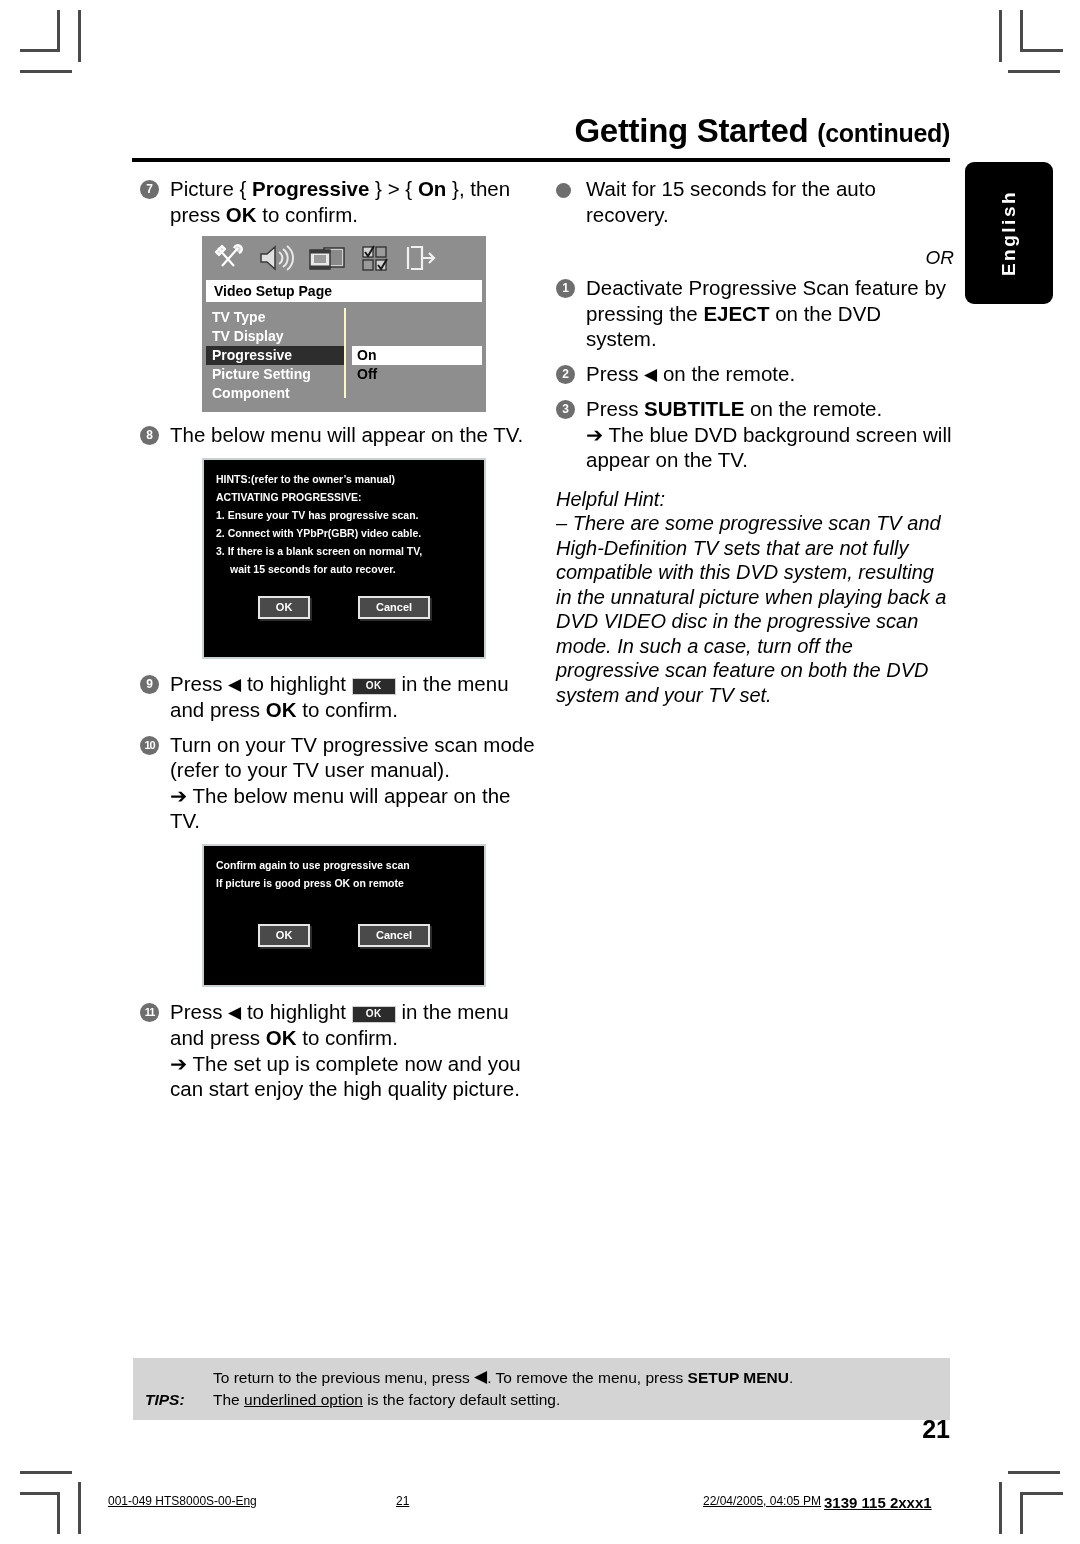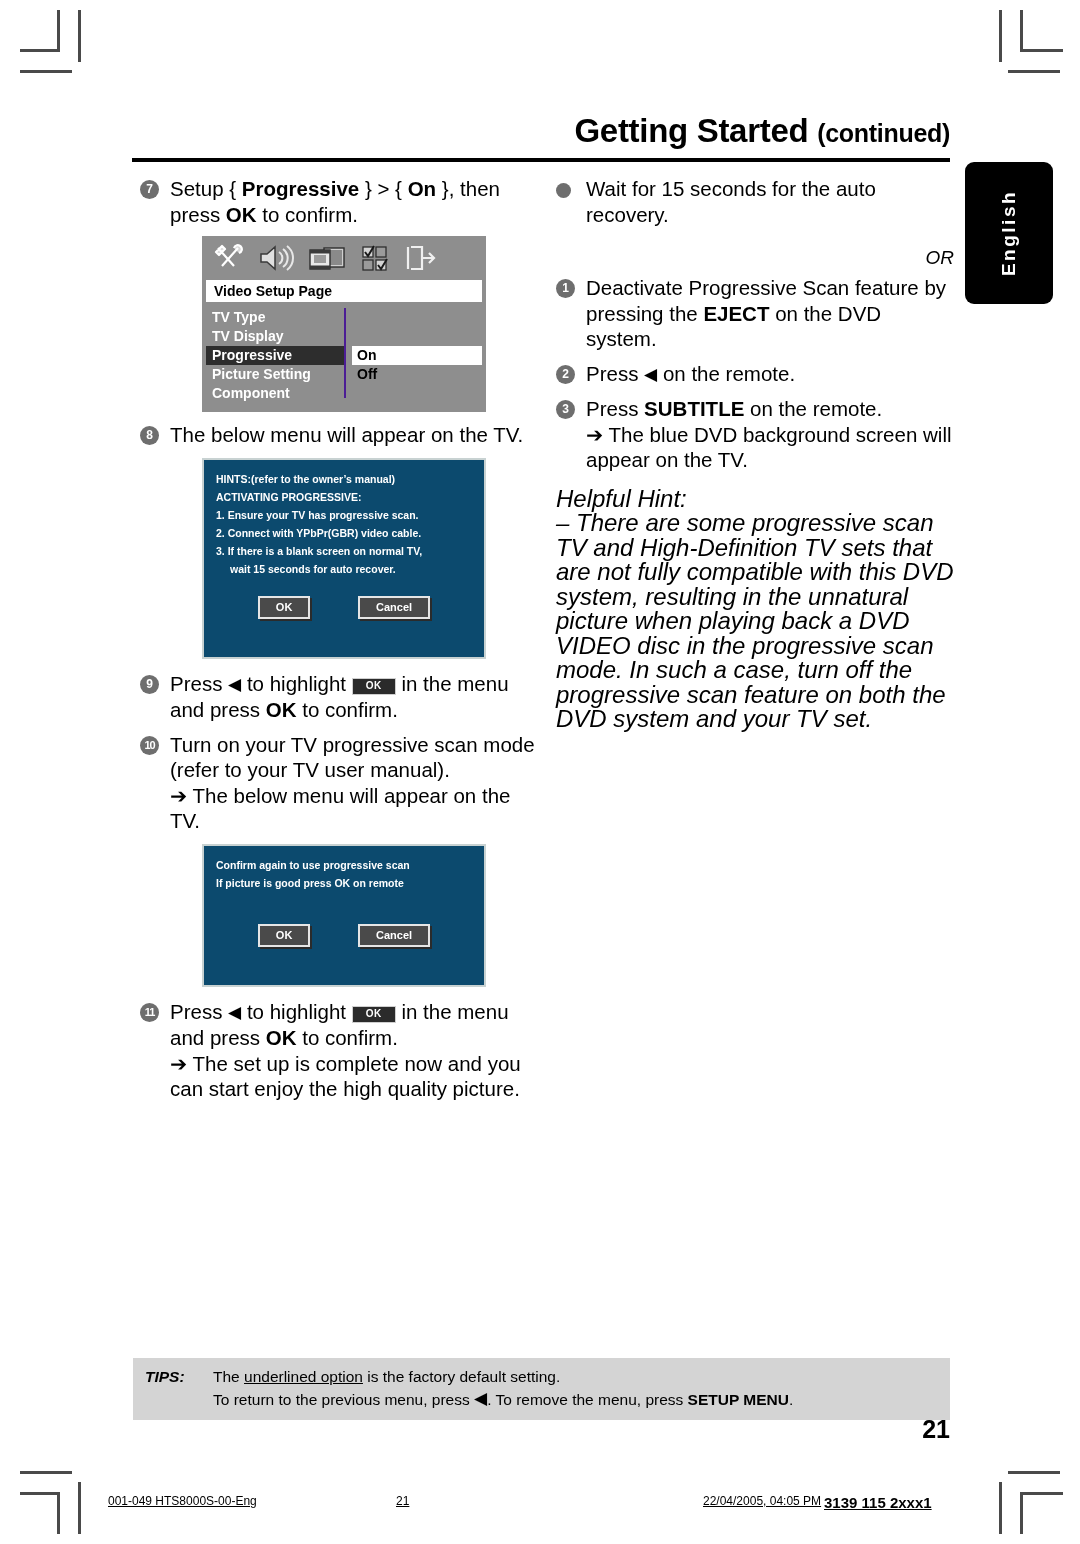--- a/index.html
+++ b/index.html
@@ -90,21 +90,21 @@
     margin-bottom: 10px;
   }
   .or-line {
     font-size: 19px; font-style: italic;
     padding-left: 30px; margin-bottom: 6px; text-align: right;
   }
 
   
   .hint {
     font-style: italic;
-    font-size: 24px;
+    font-size: 20px;
     line-height: 24.5px;
     margin-top: 14px;
   }
   .hint .hint-title { font-style: italic; }
 
   
   .okkey {
     display: inline-block;
     background: #2b2b2b;
     border: 1.5px solid #cfcfcf;
@@ -136,21 +136,21 @@
     background: #ffffff;
     margin: 0 4px;
     padding: 3px 8px;
     font-size: 14px;
     font-weight: bold;
     color: #000;
   }
   .osd-body { display: flex; height: 96px; padding: 6px 4px 0; }
   .osd-left {
     width: 140px;
-    border-right: 2px solid #4c1d95;
+    border-right: 2px solid #fef9c3;
   }
   .osd-right { flex: 1; padding-left: 6px; }
   .osd-item {
     font-size: 14px;
     font-weight: bold;
     color: #ffffff;
     line-height: 19px;
     padding-left: 6px;
   }
   .osd-item.sel {
@@ -164,21 +164,21 @@
     line-height: 19px;
     padding-left: 5px;
   }
   .osd-opt.sel { background: #ffffff; }
   .osd-foot { height: 14px; }
 
   
   .dlg {
     margin: 10px 0 12px 62px;
     width: 284px;
-    background: #0c4a6e;
+    background: #000000;
     border: 2px solid #c8d2d2;
     padding: 10px 12px 14px;
   }
   .dlg-line {
     font-size: 10.5px;
     font-weight: bold;
     color: #ffffff;
     line-height: 18px;
     white-space: nowrap;
   }
@@ -273,21 +273,21 @@
 
 <div class="lang-tab">
   <span>English</span>
 </div>
 
 <div class="col-left">
 
   <div class="step">
     <div class="num">7</div>
     <div class="body">
-      <span>Setup { </span><b>Progressive</b><span> } &gt; { </span><b>On</b><span> }, then</span><br>
+      <span>Picture { </span><b>Progressive</b><span> } &gt; { </span><b>On</b><span> }, then</span><br>
       <span>press </span><b>OK</b><span> to confirm.</span>
     </div>
   </div>
 
   <div class="osd">
     <div class="osd-iconbar">
       <span>
         <svg width="32" height="28" viewBox="0 0 32 28">
           <g stroke="#ffffff" stroke-width="2.2" fill="#d8d8d8">
             <path d="M6 4 L22 22 M10 2 L4 8 L7 11 L13 5 Z" stroke-linejoin="round"></path>
@@ -441,29 +441,29 @@
 
   <div class="hint">
     <div class="hint-title">Helpful Hint:</div>
     <div>–  There are some progressive scan TV and High-Definition TV sets that are not fully compatible with this DVD system, resulting in the unnatural picture when playing back a DVD VIDEO disc in the progressive scan mode.  In such a case, turn off the progressive scan feature on both the DVD system and your TV set.</div>
   </div>
 
 </div>
 
 <div class="tips">
   <div class="tips-row">
+    <div class="tips-label"></div>
+    <div class="tips-text">
+      <span>To return to the previous menu, press </span><span class="tri">◀</span><span>. To remove the menu, press </span><b>SETUP MENU</b><span>.</span>
+    </div>
+  </div>
+  <div class="tips-row">
     <div class="tips-label">TIPS:</div>
     <div class="tips-text">
       <span>The </span><u>underlined option</u><span> is the factory default setting.</span>
-    </div>
-  </div>
-  <div class="tips-row">
-    <div class="tips-label"></div>
-    <div class="tips-text">
-      <span>To return to the previous menu, press </span><span class="tri">◀</span><span>. To remove the menu, press </span><b>SETUP MENU</b><span>.</span>
     </div>
   </div>
 </div>
 
 <div class="page-no">21</div>
 
 <div class="pf pf-left">001-049 HTS8000S-00-Eng</div>
 <div class="pf pf-mid">21</div>
 <div class="pf pf-date">22/04/2005, 04:05 PM</div>
 <div class="pf pf-code">3139 115 2xxx1</div>

